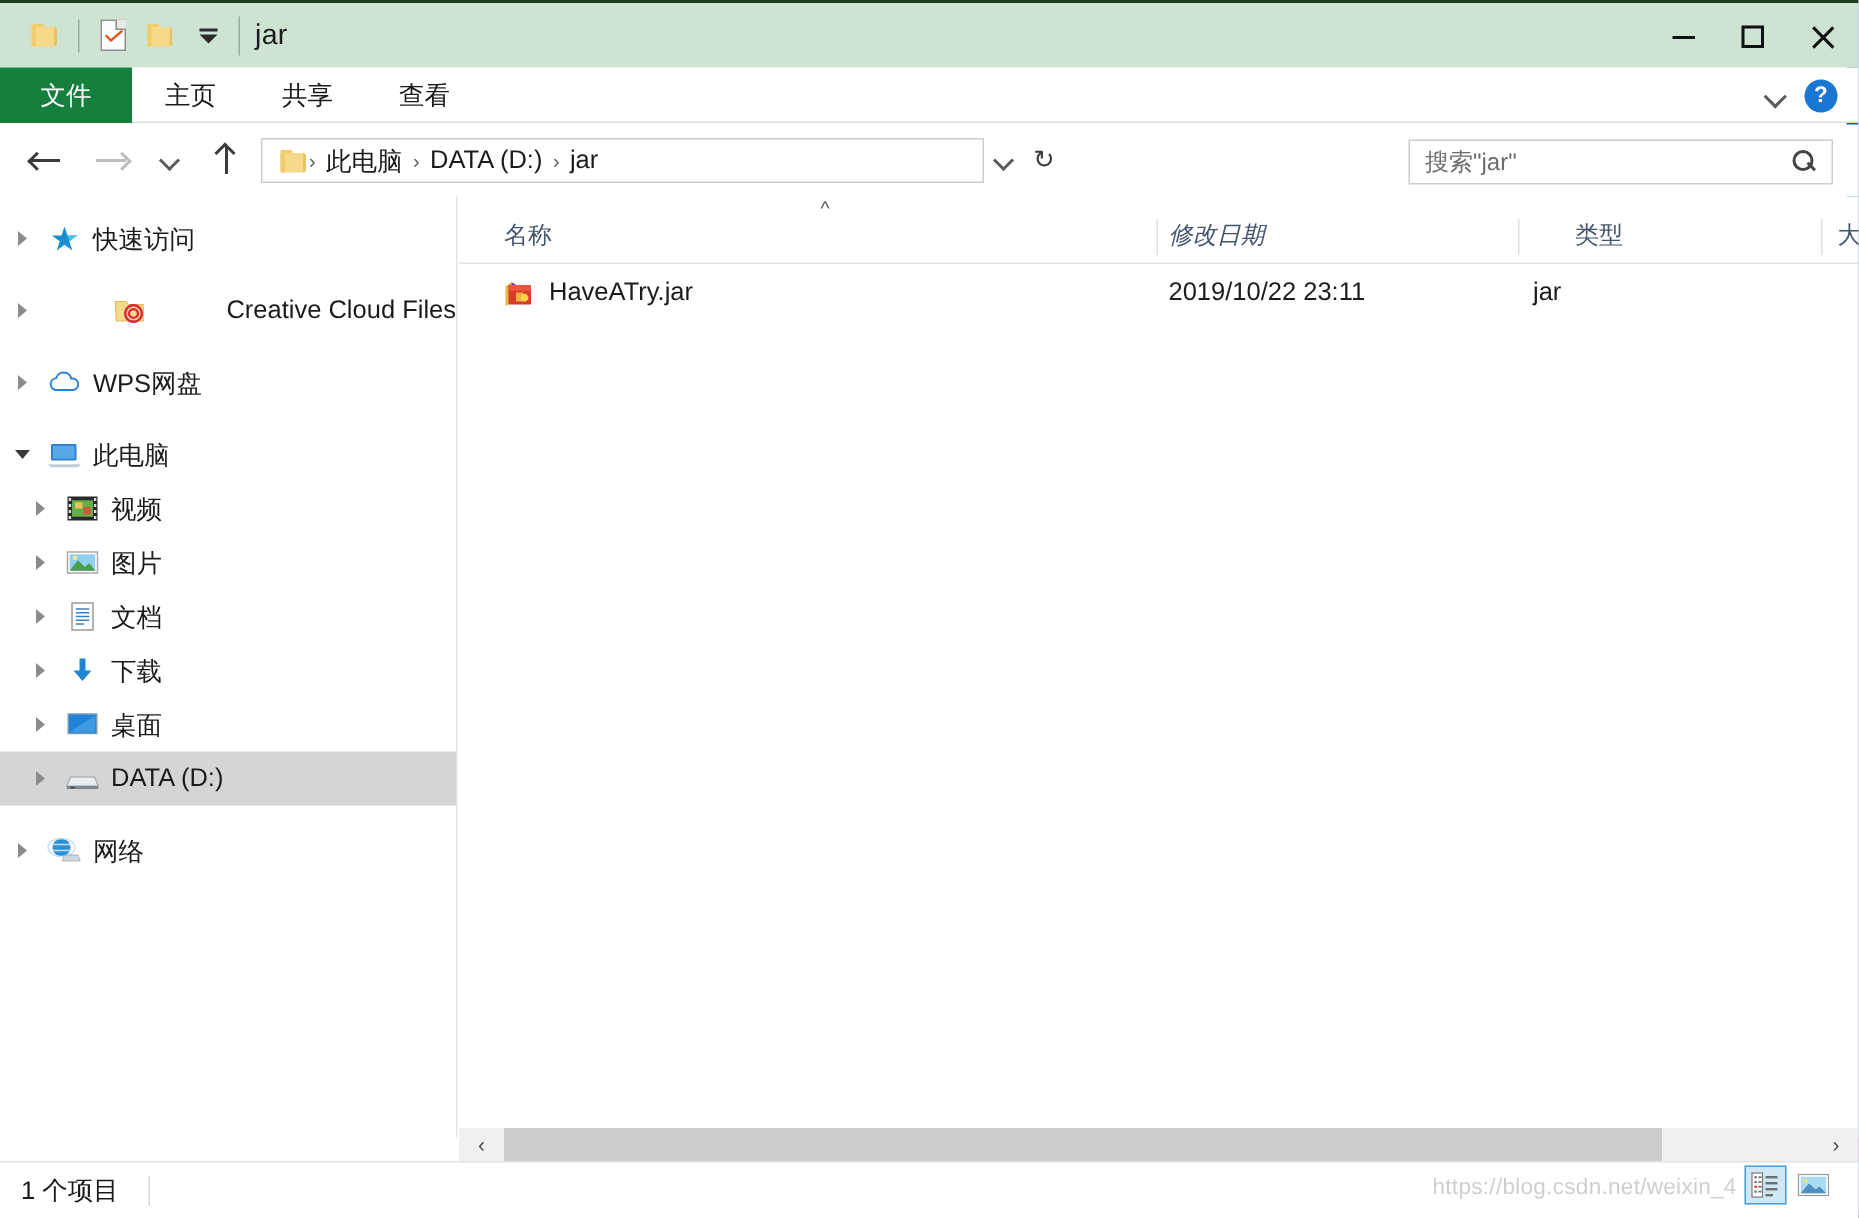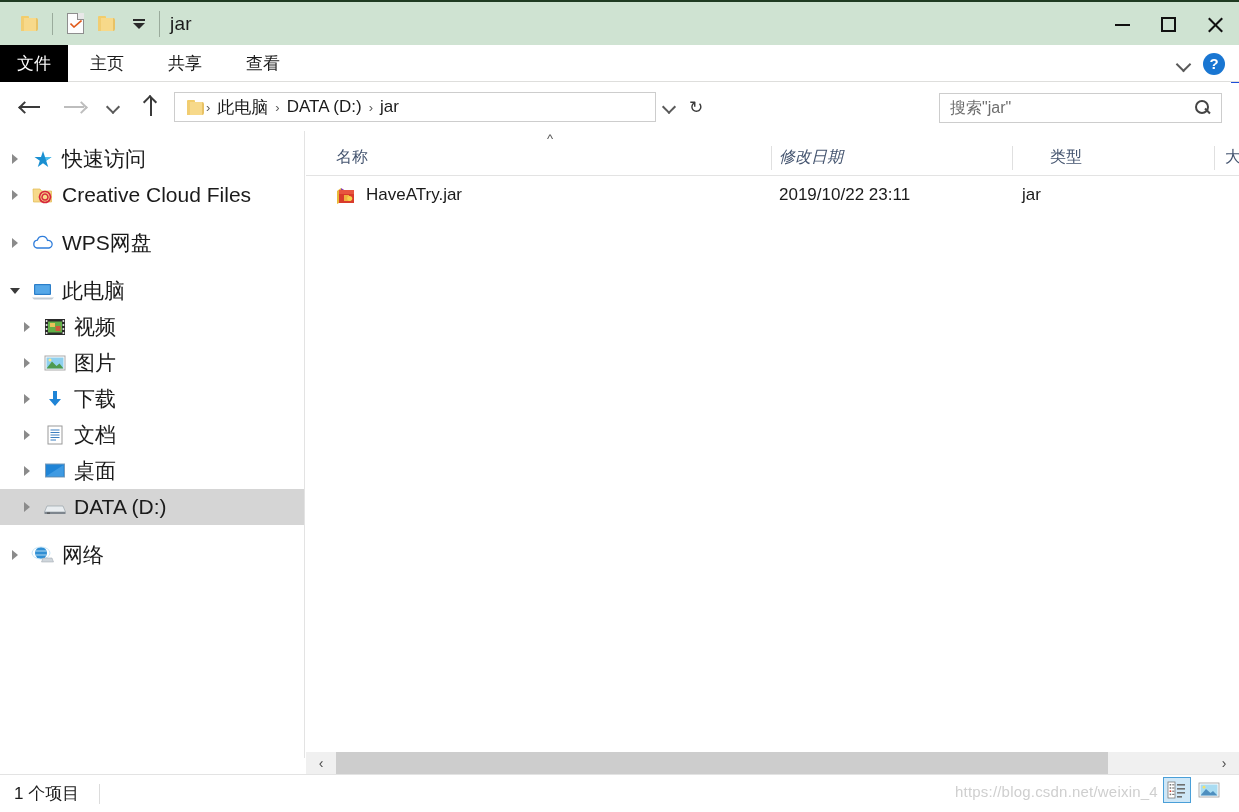--- a/index.html
+++ b/index.html
@@ -62,21 +62,21 @@
     position: absolute; left: 0; top: 45px;
     width: 1239px; height: 37px;
     background: #ffffff;
     border-bottom: 1px solid #dededc;
     display: flex; align-items: stretch;
   }
   .rtab {
     display: flex; align-items: center; justify-content: center;
     font-size: 17px; color: #1b1b1b; height: 37px;
   }
-  .rtab.file { width: 68px; background: #000000; color: #ffffff; }
+  .rtab.file { width: 88px; background: #15803d; color: #ffffff; }
   .rtab.normal { padding: 0 22px; }
   .ribbon-right { position: absolute; right: 6px; top: 0; height: 37px; display: flex; align-items: center; gap: 12px; }
   .chev-dn { width: 14px; height: 14px; position: relative; }
   .chev-dn::before { content:""; position:absolute; left:1px; top:2px; width:9px; height:9px; border-right:2px solid #5a5a5a; border-bottom:2px solid #5a5a5a; transform: rotate(45deg); }
   .help-btn { width: 22px; height: 22px; border-radius: 50%; background: #1976d2; color:#fff; font-size: 15px; font-weight: bold; display:flex; align-items:center; justify-content:center; margin-right: 8px; }
 
   
   .addrbar { position: absolute; left: 0; top: 83px; width: 1239px; height: 48px; background:#fff; display:flex; align-items:center; }
   .nav-btn { width: 34px; height: 34px; display:flex; align-items:center; justify-content:center; }
   .arr { position: relative; width: 22px; height: 16px; }
@@ -109,21 +109,21 @@
   .search-ph { flex:1; font-size:16px; color:#6e6e6e; }
   .mag { width: 16px; height:16px; position:relative; margin-right:4px; }
   .mag::before { content:""; position:absolute; left:0; top:0; width:10px; height:10px; border:2px solid #444; border-radius:50%; }
   .mag::after { content:""; position:absolute; left:9px; top:10px; width:7px; height:2px; background:#444; transform: rotate(45deg); }
 
   
   .sidebar {
     position:absolute; left:0; top:131px; width:305px; height:627px;
     background:#fff; border-right: 1px solid #e3e3e3; overflow:hidden;
   }
-  .snode { height:36px; display:flex; align-items:center; font-size:21px; color:#1b1b1b; }
+  .snode { height:36px; display:flex; align-items:center; font-size:17px; color:#1b1b1b; }
   .snode.selected { background:#d5d5d5; }
   .snode .tw { width: 30px; display:flex; align-items:center; justify-content:center; }
   .snode.l2 .tw { margin-left: 12px; }
   .tri-r { width:0;height:0;border-left:6px solid #8b8b8b;border-top:5px solid transparent;border-bottom:5px solid transparent; }
   .tri-d { width:0;height:0;border-top:6px solid #3a3a3a;border-left:5px solid transparent;border-right:5px solid transparent; }
   .snode .si { width: 26px; display:flex; align-items:center; justify-content:center; margin-right: 6px;}
   .snode .sl { white-space:nowrap; }
 
   
   .listarea { position:absolute; left:306px; top:131px; width:933px; height:627px; background:#fff; }
@@ -266,21 +266,21 @@
         </span>
       <span class="si">
         <svg width="20" height="20" viewBox="0 0 20 20">
             <path d="M10 2 L12 8 L18.5 8 L13.2 11.8 L15.2 18 L10 14.2 L4.8 18 L6.8 11.8 L1.5 8 L8 8 Z" fill="#1a8fd1"></path>
             <path d="M10 2 L12 8 L18.5 8 L13.2 11.8 Z" fill="#4fc0ef"></path>
           </svg>
       </span>
       <span class="sl">快速访问</span>
     </div>
 
-    <div class="snode l1" style="margin-top:0;">
+    <div class="snode l1" style="margin-top:12px;justify-content:space-between;">
       <span class="tw">
           <span class="tri-r"></span>
         </span>
       <span class="si">
         <svg width="22" height="20" viewBox="0 0 22 20">
           <path d="M1 4 h7 l1.5 2 h10 v11 h-18 z" fill="#f7d98a" stroke="#e0b94f" stroke-width=".7"></path>
           <circle cx="13" cy="12" r="6" fill="#ffffff" opacity="0"></circle>
           <path d="M13 6.5 a5.5 5.5 0 1 1 -0.01 0" fill="none" stroke="#d7263d" stroke-width="1.6"></path>
           <path d="M13 9 a3 3 0 1 1 -0.01 0" fill="none" stroke="#d7263d" stroke-width="1.5"></path>
         </svg>
@@ -354,43 +354,43 @@
       </span>
       <span class="sl">图片</span>
     </div>
 
     <div class="snode l2">
       <span class="tw">
           <span class="tri-r"></span>
         </span>
       <span class="si">
         <svg width="18" height="20" viewBox="0 0 18 20">
-            <path d="M7 2 h4 v8 h4 l-6 7 l-6 -7 h4 z" fill="#1f84d6"></path>
-          </svg>
-      </span>
-      <span class="sl">下载</span>
-    </div>
-
-    <div class="snode l2">
-      <span class="tw">
-          <span class="tri-r"></span>
-        </span>
-      <span class="si">
-        <svg width="18" height="20" viewBox="0 0 18 20">
             <rect x="2" y="1" width="14" height="18" fill="#fff" stroke="#9a9a9a"></rect>
             <g stroke="#3c7fc0" stroke-width="1">
               <line x1="4.5" y1="5" x2="13.5" y2="5"></line>
               <line x1="4.5" y1="7.5" x2="13.5" y2="7.5"></line>
               <line x1="4.5" y1="10" x2="13.5" y2="10"></line>
               <line x1="4.5" y1="12.5" x2="13.5" y2="12.5"></line>
               <line x1="4.5" y1="15" x2="10" y2="15"></line>
             </g>
           </svg>
       </span>
       <span class="sl">文档</span>
+    </div>
+
+    <div class="snode l2">
+      <span class="tw">
+          <span class="tri-r"></span>
+        </span>
+      <span class="si">
+        <svg width="18" height="20" viewBox="0 0 18 20">
+            <path d="M7 2 h4 v8 h4 l-6 7 l-6 -7 h4 z" fill="#1f84d6"></path>
+          </svg>
+      </span>
+      <span class="sl">下载</span>
     </div>
 
 
     <div class="snode l2">
       <span class="tw">
           <span class="tri-r"></span>
         </span>
       <span class="si">
         <svg width="22" height="18" viewBox="0 0 22 18">
             <rect x="1.5" y="2" width="19" height="13" fill="#1f84d6" stroke="#7a9cba"></rect>

